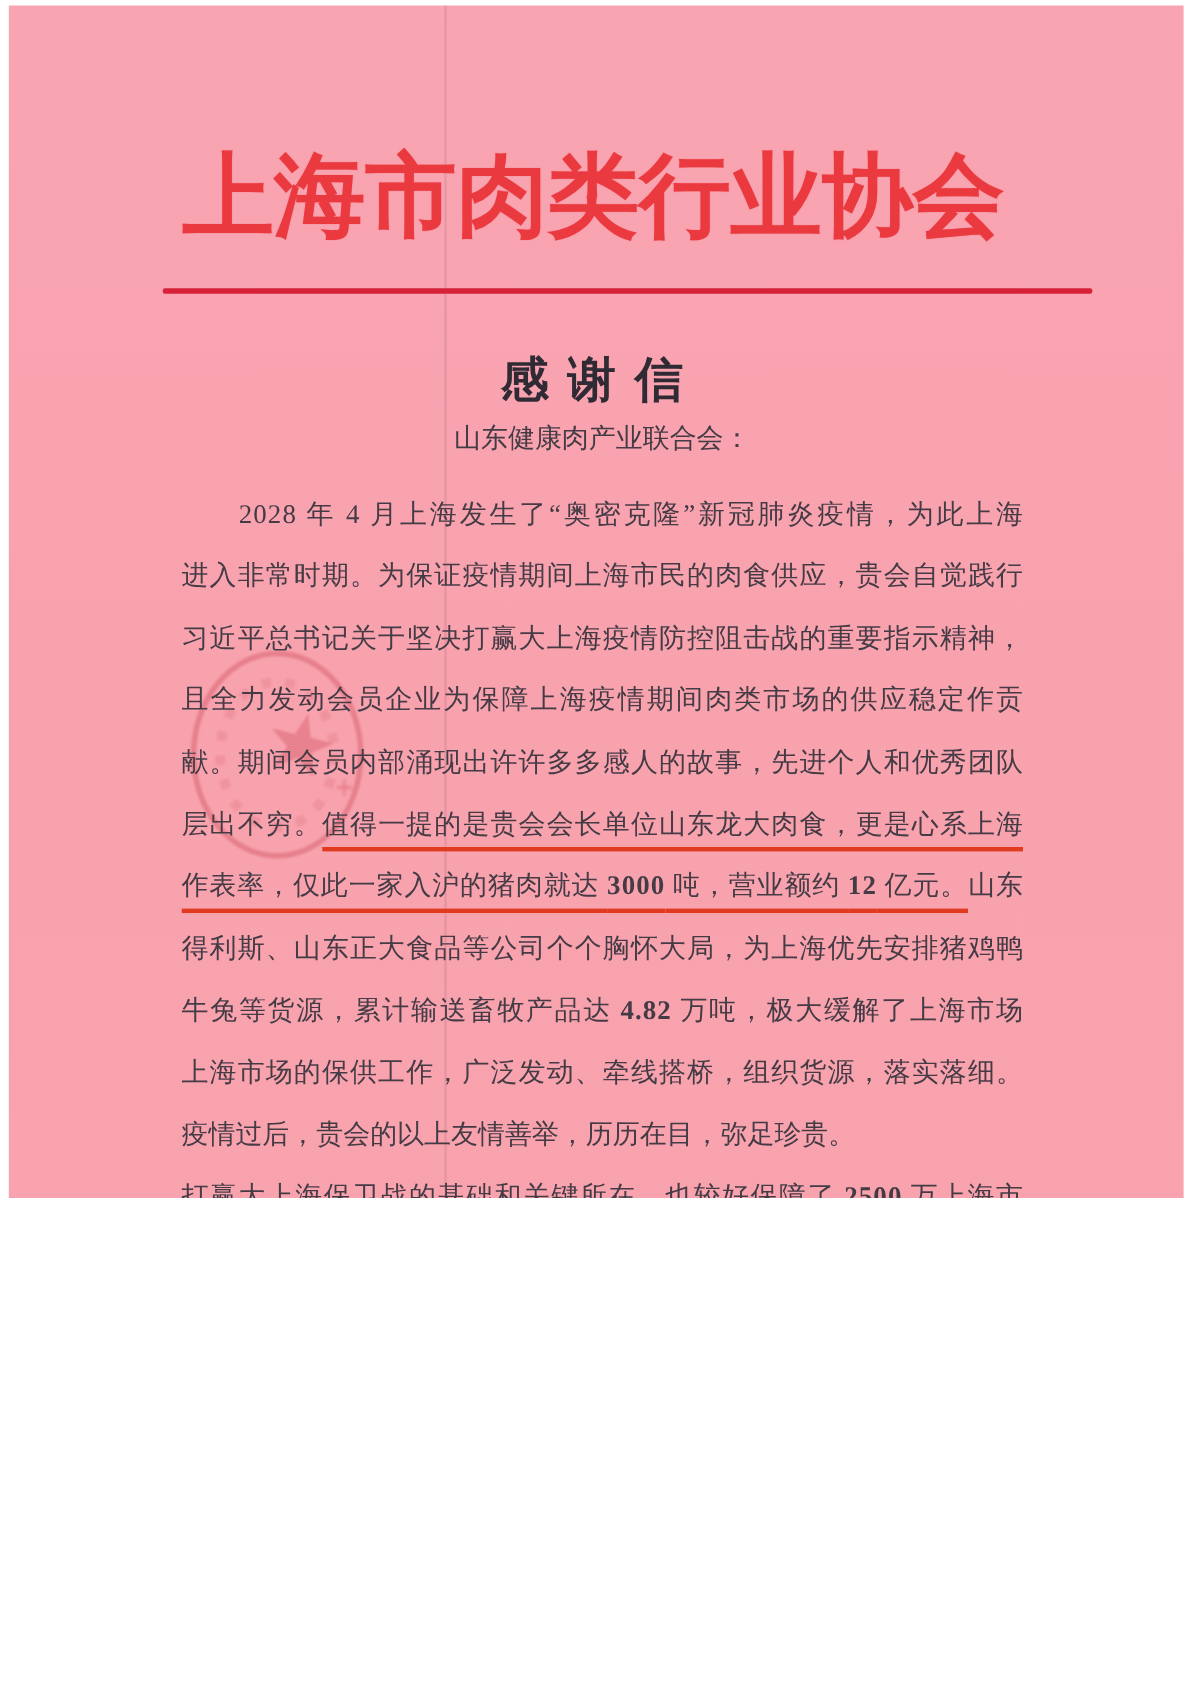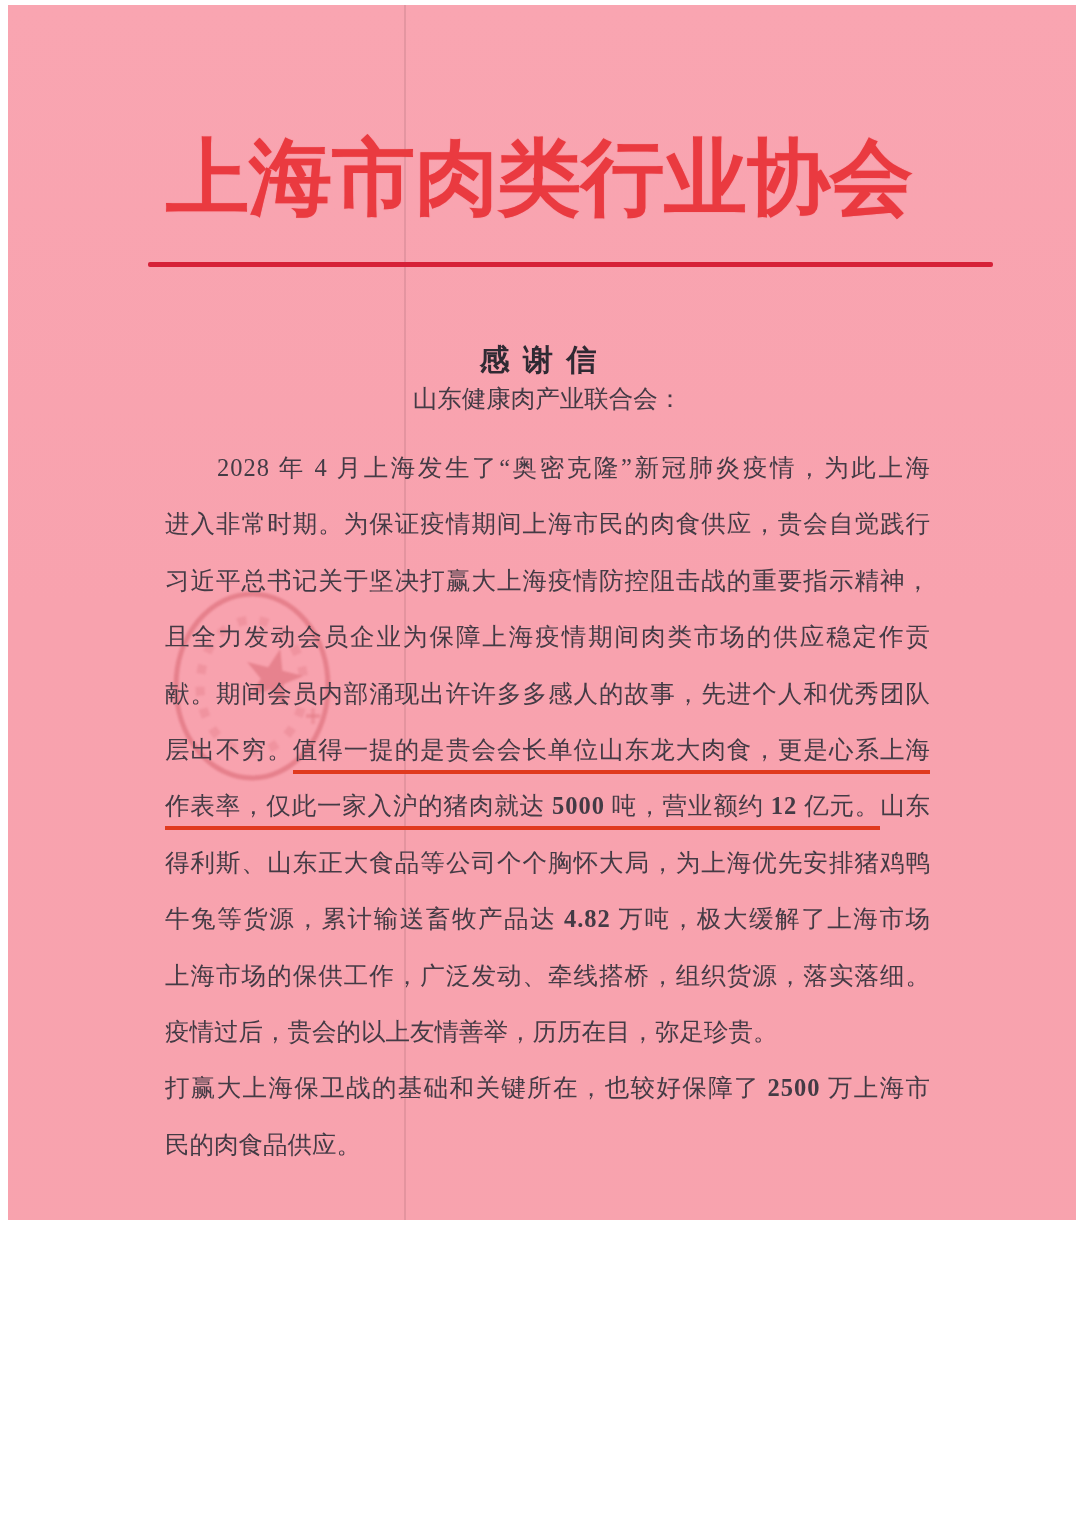--- a/index.html
+++ b/index.html
@@ -1,17 +1,17 @@
 <!DOCTYPE html>
 <html><head>
 <meta charset="utf-8">
 <style>
   html,body { margin:0; padding:0; background:#ffffff; }
   .page {
-    position:relative; width:1080px; height:1220px;
+    position:relative; width:1080px; height:1089px;
     background:#ffffff; overflow:hidden;
     font-family:"Liberation Serif", serif;
   }
   
   .paper {
     position:absolute; left:8px; top:5px; width:1068px; height:1508px;
     background:linear-gradient(180deg,
       #f9a5b1 0%, #f8a2ae 40%, #f8a3ae 92%,
       #fab0ba 96.5%, #f9aab4 100%);
   }
@@ -24,22 +24,22 @@
     position:absolute; left:157px; top:131px; width:765px;
     font-size:83px; font-weight:bold; line-height:1.15;
     color:#ea3a40; text-align:center; letter-spacing:0px;
     text-shadow:0 0 1px rgba(234,58,64,0.55);
   }
   .rule {
     position:absolute; left:148px; top:262px; width:845px; height:5px;
     background:#d62138; border-radius:2px;
   }
   .letter-heading {
-    position:absolute; left:157px; top:340px; width:765px;
-    font-size:30px; font-weight:bold; color:#2f2a33;
+    position:absolute; left:157px; top:316px; width:765px;
+    font-size:44px; font-weight:bold; color:#2f2a33;
     text-align:center; letter-spacing:3px;
   }
   .letter-body {
     position:absolute; left:165px; top:383px; width:765px;
     color:#443b45; font-size:24.5px; z-index:2;
   }
   .salutation { line-height:32px; margin-bottom:25px; text-align:center; }
   .line {
     height:56.4px; line-height:56.4px;
     text-align:justify; text-align-last:justify;
@@ -91,21 +91,21 @@
 
   <div class="letter-body">
     <div class="salutation">山东健康肉产业联合会：</div>
     <div id="letter-lines">
         <div class="line indent"><span class=" num">2028</span><span class=""> 年 </span><span class=" num">4</span><span class=""> 月上海发生了“奥密克隆”新冠肺炎疫情，为此上海</span></div>
         <div class="line"><span class="">进入非常时期。为保证疫情期间上海市民的肉食供应，贵会自觉践行</span></div>
         <div class="line"><span class="">习近平总书记关于坚决打赢大上海疫情防控阻击战的重要指示精神，</span></div>
         <div class="line"><span class="">且全力发动会员企业为保障上海疫情期间肉类市场的供应稳定作贡</span></div>
         <div class="line"><span class="">献。期间会员内部涌现出许许多多感人的故事，先进个人和优秀团队</span></div>
         <div class="line"><span class="">层出不穷。</span><span class=" u">值得一提的是贵会会长单位山东龙大肉食，更是心系上海</span></div>
-        <div class="line"><span class=" u">作表率，仅此一家入沪的猪肉就达 </span><span class=" num bold u">5000</span><span class=" u"> 吨，营业额约 </span><span class=" num bold u">12</span><span class=" u"> 亿元。</span><span class="">山东</span></div>
+        <div class="line"><span class=" u">作表率，仅此一家入沪的猪肉就达 </span><span class=" num bold u">3000</span><span class=" u"> 吨，营业额约 </span><span class=" num bold u">12</span><span class=" u"> 亿元。</span><span class="">山东</span></div>
         <div class="line"><span class="">得利斯、山东正大食品等公司个个胸怀大局，为上海优先安排猪鸡鸭</span></div>
         <div class="line"><span class="">牛兔等货源，累计输送畜牧产品达 </span><span class=" num bold">4.82</span><span class=""> 万吨，极大缓解了上海市场</span></div>
         <div class="line"><span class="">上海市场的保供工作，广泛发动、牵线搭桥，组织货源，落实落细。</span></div>
         <div class="line end"><span class="">疫情过后，贵会的以上友情善举，历历在目，弥足珍贵。</span></div>
         <div class="line"><span class="">打赢大上海保卫战的基础和关键所在，也较好保障了 </span><span class=" num bold">2500</span><span class=""> 万上海市</span></div>
         <div class="line end"><span class="">民的肉食品供应。</span></div>
       </div>
   </div>
 
   <div class="band-light"></div>

